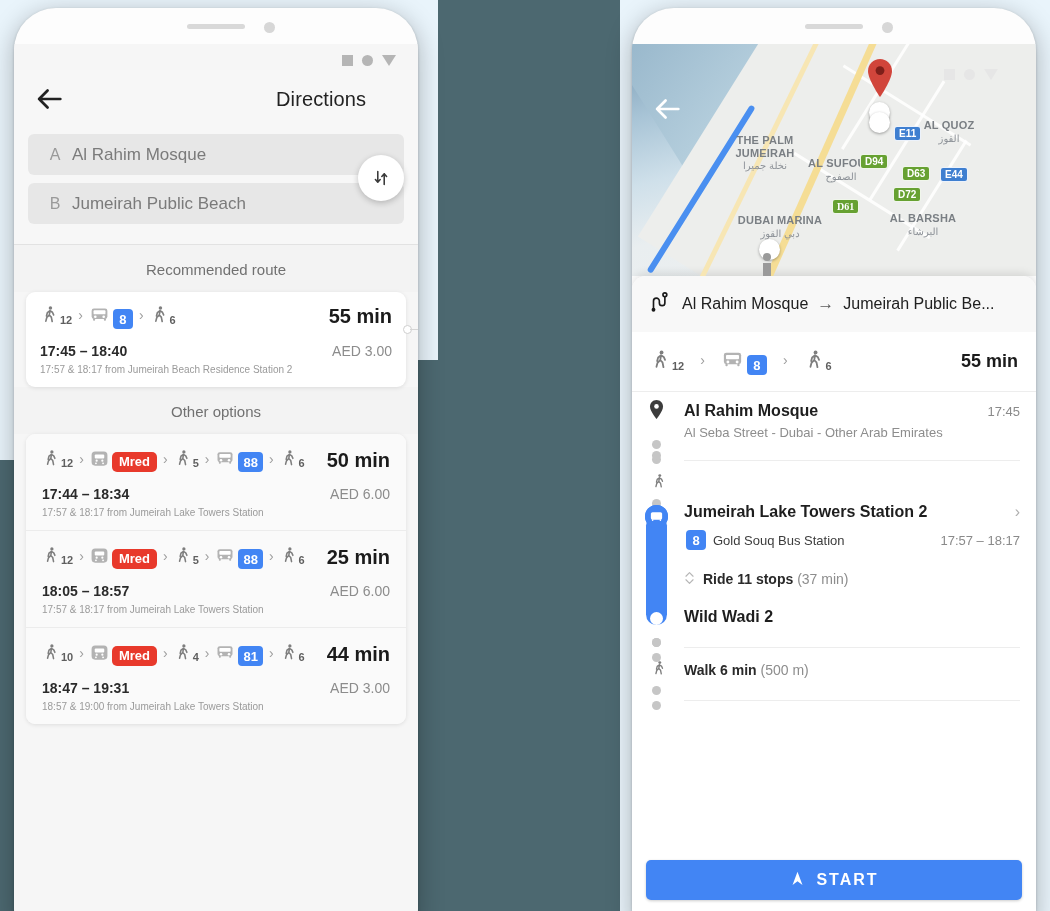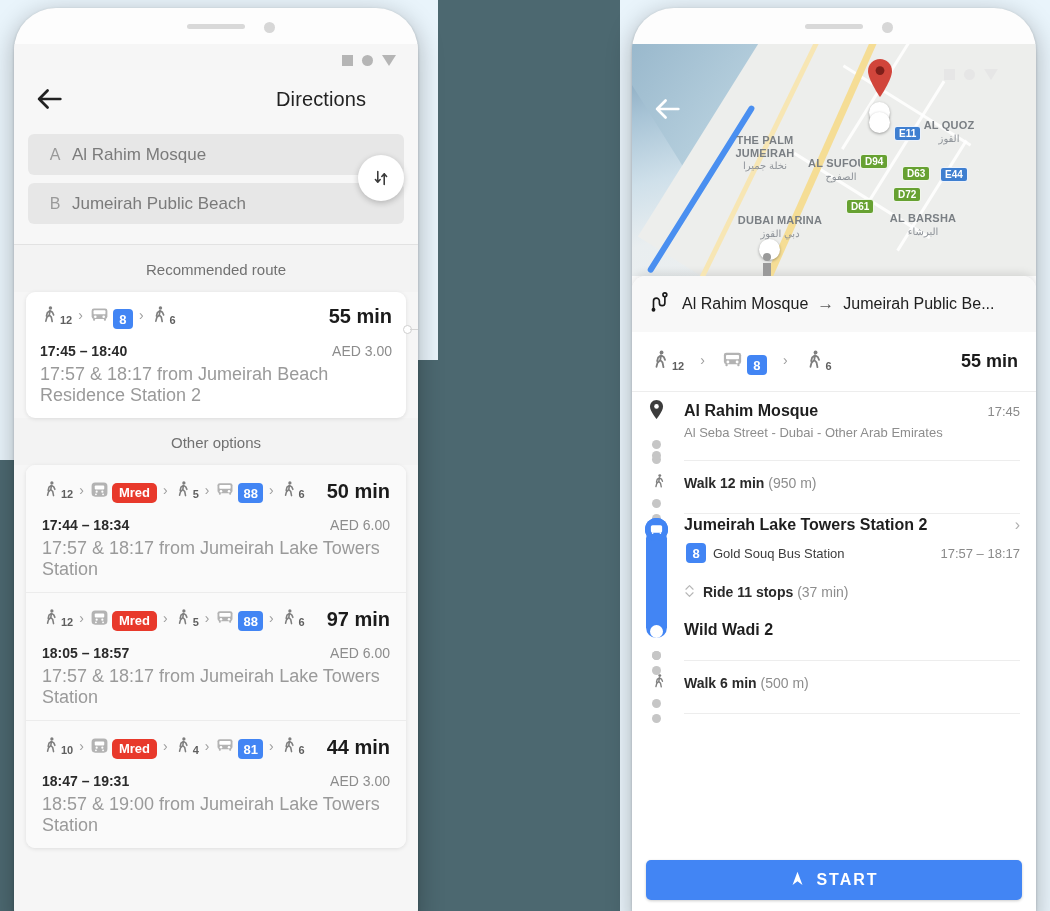--- a/index.html
+++ b/index.html
@@ -108,21 +108,21 @@
   }
   .badge-blue { background: #4285f4; }
   .badge-red  { background: #e8392b; border-radius: 5px; font-size: 13px; padding: 8px 7px; }
 
   .route-times {
     display: flex; justify-content: space-between; align-items: baseline;
     margin-top: 14px;
   }
   .rt-time { font-size: 14px; font-weight: 700; color: #2a2a2a; }
   .rt-fare { font-size: 14px; color: #8c8c8c; }
-  .rt-sub  { font-size: 18px; color: #9a9a9a; margin-top: 5px; }
+  .rt-sub  { font-size: 10px; color: #9a9a9a; margin-top: 5px; }
 
   .handle-dot {
     position: absolute; right: -6px; top: 33px;
     width: 9px; height: 9px; border-radius: 50%;
     background: #fff; border: 1px solid #cfcfcf;
   }
   .handle-line {
     position: absolute; right: -44px; top: 37px; width: 40px; height: 1px; background: #d5d5d5;
   }
 
@@ -461,21 +461,21 @@
               </div>
               <span class="chev">›</span>
               <div class="leg">
                 <span><svg viewBox="0 0 24 24" width="18" height="18">
                     <circle cx="13.2" cy="3.9" r="2.2" fill="#7e7e7e"></circle>
                     <path d="M12.6 7.2 9.3 9.6l-1.1 4.2M12.6 7.2l3.1 1.9 1.5 3.4M12.6 7.6l-.9 5.1 2.6 2.6 1.1 5.5M11.7 12.7l-3.1 3.1-1.2 4.6" fill="none" stroke="#7e7e7e" stroke-width="2.05" stroke-linecap="round" stroke-linejoin="round"></path>
                   </svg></span>
                 <span class="leg-num">6</span>
               </div>
             </div>
-            <div class="dur">97 min</div>
+            <div class="dur">25 min</div>
           </div>
           <div class="route-times">
             <div class="rt-time">18:05 – 18:57</div>
             <div class="rt-fare">AED 6.00</div>
           </div>
           <div class="rt-sub">17:57 &amp; 18:17 from Jumeirah Lake Towers Station</div>
         </div>
         <div class="opt-div"></div>
         <div class="card opt-card">
           <div class="route-top">
@@ -591,21 +591,21 @@
         </svg>
       </div>
 
       <div class="maplabel" id="lbl-palm" style="left:90px;top:90px;width:86px;">THE PALM<br>JUMEIRAH<br><span class="ar">نخلة جميرا</span></div>
       <div class="maplabel" id="lbl-sufouh" style="left:166px;top:113px;width:86px;">AL SUFOUH<br><span class="ar">الصفوح</span></div>
       <div class="maplabel" id="lbl-quoz" style="left:278px;top:75px;width:78px;">AL QUOZ<br><span class="ar">القوز</span></div>
       <div class="maplabel" id="lbl-barsha" style="left:250px;top:168px;width:82px;">AL BARSHA<br><span class="ar">البرشاء</span></div>
       <div class="maplabel" id="lbl-marina" style="left:105px;top:170px;width:86px;">DUBAI MARINA<br><span class="ar">دبي القوز</span></div>
 
       <div class="shield sh-green" style="left:228px;top:90px;margin-top:20px;">D94</div>
-      <div class="shield sh-green" style="left:214px;top:155px;">D61</div>
+      <div class="shield sh-green" style="left:200px;top:155px;font-family:Liberation Serif, serif;">D61</div>
       <div class="shield sh-green" style="left:270px;top:122px;">D63</div>
       <div class="shield sh-green" style="left:261px;top:143px;">D72</div>
       <div class="shield sh-blue" style="left:262px;top:82px;">E11</div>
       <div class="shield sh-blue" style="left:308px;top:123px;">E44</div>
     </div>
 
     <div class="sheet">
 
       <div class="sheet-hdr">
         <div>
@@ -675,23 +675,20 @@
           </div>
           <div class="step">
             <div class="rail">
               <span class="rail-walk" style="top:12px"><svg viewBox="0 0 24 24" width="16" height="16">
                   <circle cx="13.2" cy="3.9" r="2.2" fill="#7e7e7e"></circle>
                   <path d="M12.6 7.2 9.3 9.6l-1.1 4.2M12.6 7.2l3.1 1.9 1.5 3.4M12.6 7.6l-.9 5.1 2.6 2.6 1.1 5.5M11.7 12.7l-3.1 3.1-1.2 4.6" fill="none" stroke="#7e7e7e" stroke-width="2.05" stroke-linecap="round" stroke-linejoin="round"></path>
                 </svg></span>
               <span class="rail-dot" style="top:-10px"></span>
               <span class="rail-dot" style="top:38px"></span>
               <span class="rail-dot" style="top:53px"></span>
-            </div>
-            <div class="step-body step-line" style="padding:14px 0 22px 0;">
-              <div class="st-walk"><b>Walk 12 min</b> <span>(950 m)</span></div>
             </div>
           </div>
           <div class="step">
             <div class="rail">
               <span class="rail-busicon" style="top:4px">
                 <svg viewBox="0 0 24 24" width="15" height="15">
                   <rect x="3" y="5" width="18" height="12" rx="2.6" fill="#fff"></rect>
                   <rect x="5.2" y="7.2" width="13.6" height="4.6" rx="1" fill="#fff"></rect>
                   <circle cx="7.2" cy="14.6" r="1.5" fill="#fff"></circle>
                   <circle cx="16.8" cy="14.6" r="1.5" fill="#fff"></circle>

